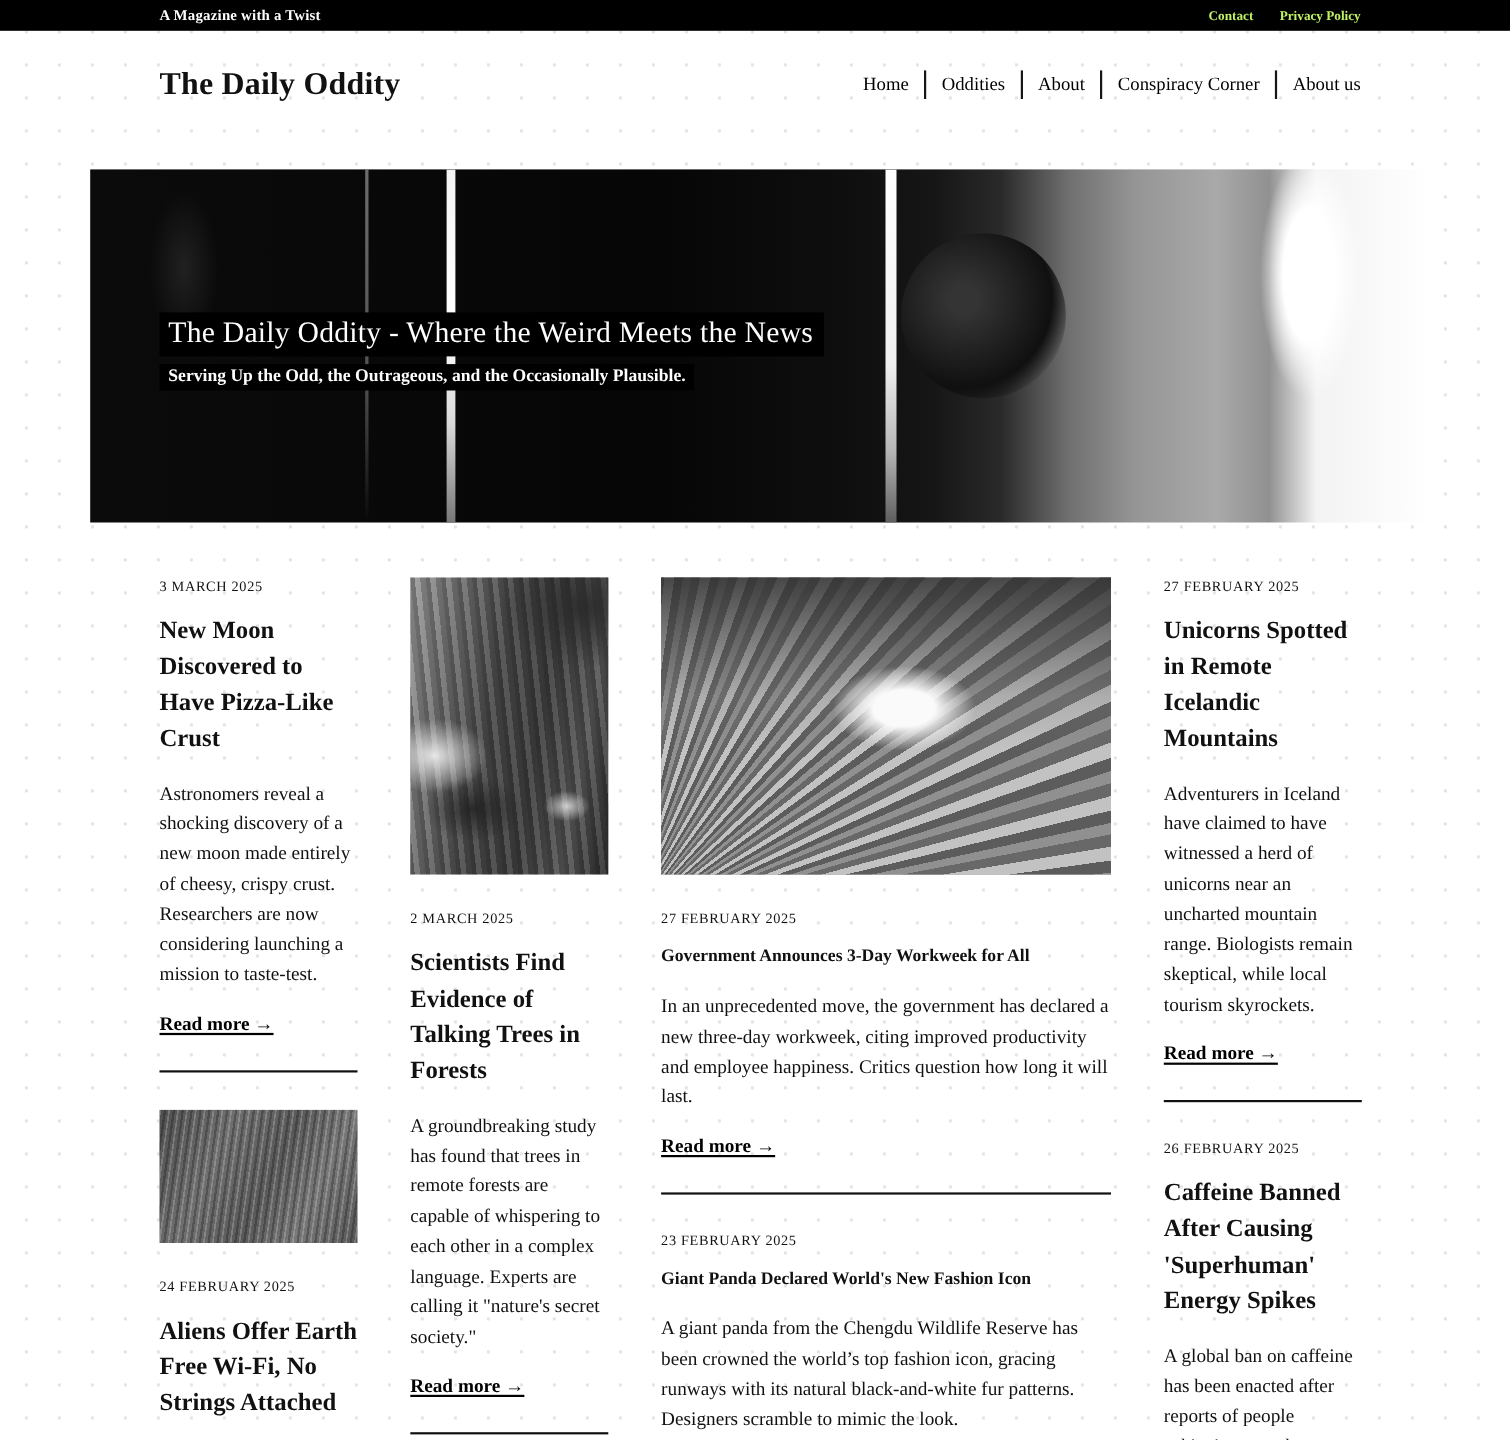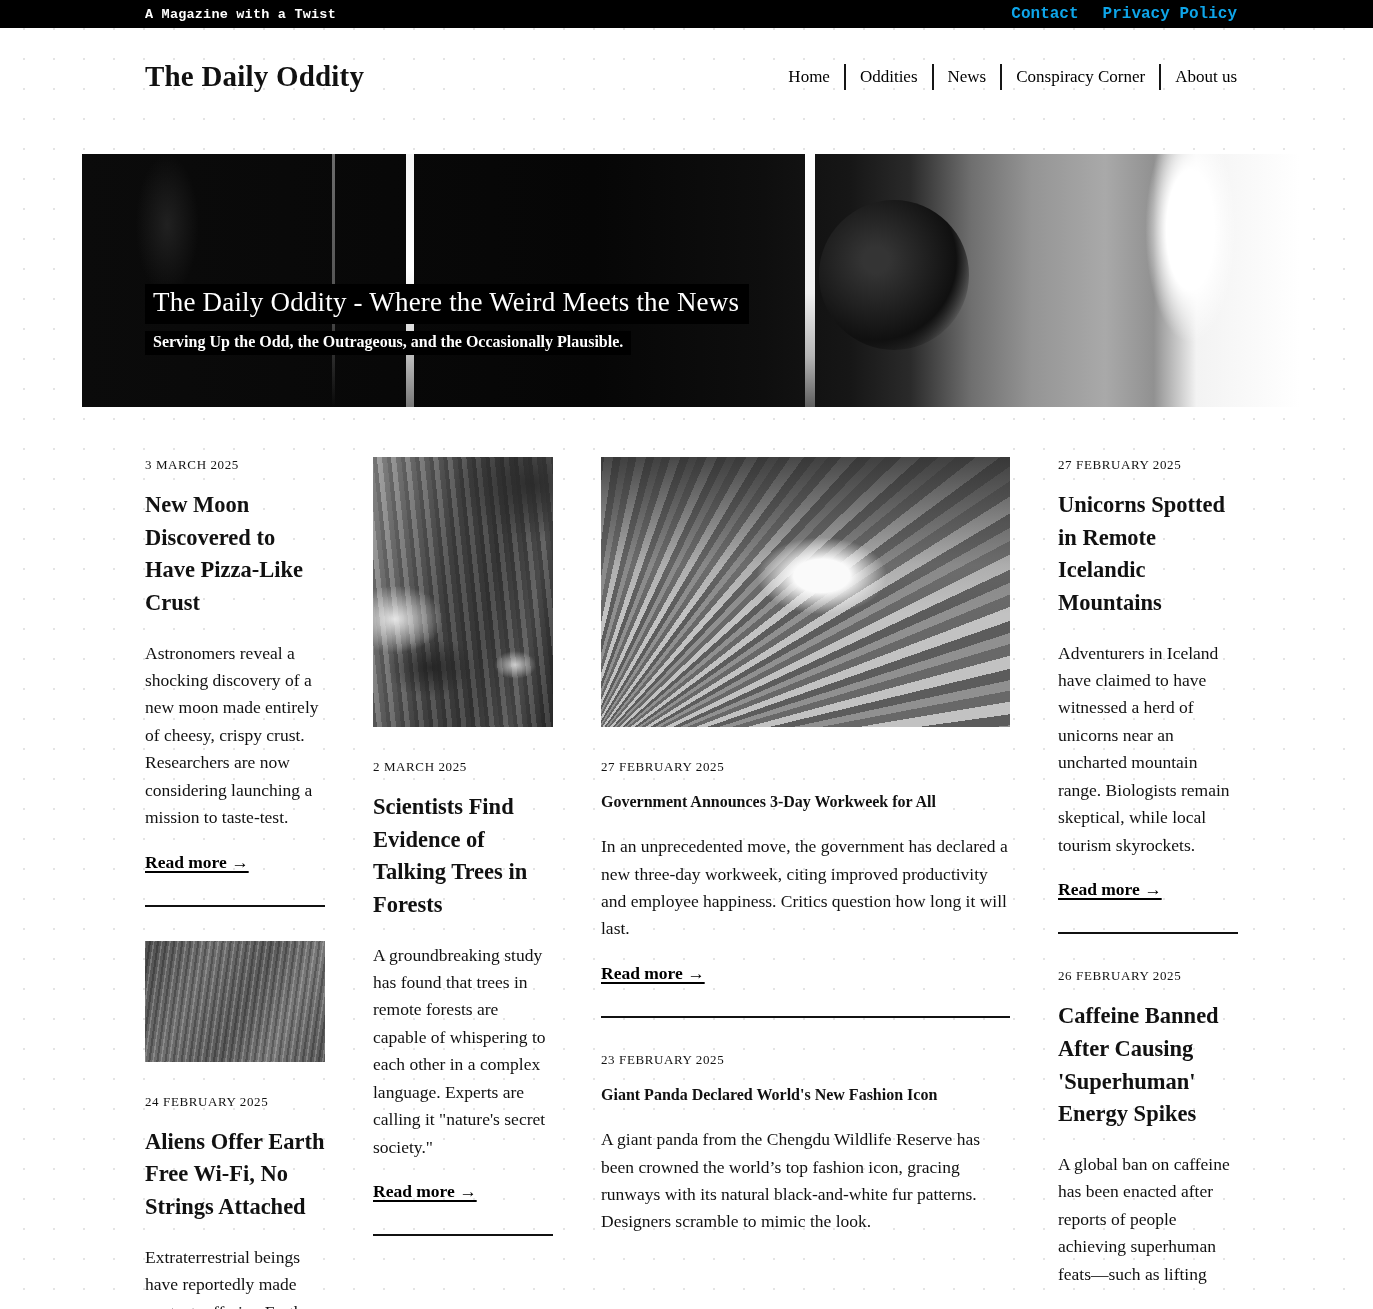--- a/index.html
+++ b/index.html
@@ -13,41 +13,40 @@
     background-size: 30px 30px;
     background-position: 9px 14px;
   }
   a { color: #000000; text-decoration: none; cursor: pointer; }
 
   
   .topbar {
     background: #000; color: #fff; height: 28px;
     display: flex; align-items: center; justify-content: space-between;
     padding: 0 136px 0 145px;
-    font-family: Liberation Mono, monospace;
   }
   .topbar .tagline { font-size: 13.5px; font-weight: bold; letter-spacing: .2px; }
   .topbar nav { display: flex; gap: 24px; }
-  .topbar nav a { color: #0ea5e9; font-size: 16px; font-weight: bold; }
+  .topbar nav a { color: #bef264; font-size: 12px; font-weight: bold; }
 
   
   .site-header {
     height: 97px; display: flex; align-items: center; justify-content: space-between;
     padding: 0 136px 0 145px;
     gap: 21px;
   }
   .site-title { font-size: 29px; font-weight: bold; margin: 0; letter-spacing: .2px; }
   .main-nav { display: flex; align-items: center; font-size: 17px; }
   .main-nav a { padding: 2px 14px; border-right: 2px solid #161616; line-height: 22px; }
   .main-nav a:first-child { padding-left: 0; }
   .main-nav a:last-child { border-right: none; padding-right: 0; }
 
   
   .hero {
-    position: relative; margin: 29px 73px 0 82px; height: 253px; overflow: hidden;
+    position: relative; margin: 29px 73px 0 82px; height: 321px; overflow: hidden;
     background:
       radial-gradient(ellipse 45px 100px at 7% 28%, rgba(35,35,35,.9), rgba(35,35,35,0) 70%),
       radial-gradient(ellipse 60px 150px at 91% 30%, #ffffff 40%, rgba(255,255,255,0) 75%),
       linear-gradient(90deg, #0b0b0b 0%, #060606 42%, #0e0e0e 56%, #161616 63%,
         #2a2a2a 68%, #6f6f6f 73%, #959595 78%, #a9a9a9 84%, #919191 88%,
         #f3f3f3 91.5%, #ffffff 100%);
   }
   .hero .streak { position: absolute; top: 0; bottom: 0; }
   .hero .s1 { left: 26.6%; width: 8px;
     background: linear-gradient(180deg, #f4f4f4, #ffffff 45%, #d9d9d9 72%, #777777); }
@@ -120,21 +119,21 @@
     <a>Contact</a>
     <a>Privacy Policy</a>
   </nav>
 </div>
 
 <header class="site-header">
   <h1 class="site-title">The Daily Oddity</h1>
   <nav class="main-nav">
     <a>Home</a>
     <a>Oddities</a>
-    <a>News</a>
+    <a>About</a>
     <a>Conspiracy Corner</a>
     <a>About us</a>
   </nav>
 </header>
 
 <section class="hero">
   <div>
     <div class="streak s2"></div>
     <div class="streak s1"></div>
     <div class="eye"></div>

